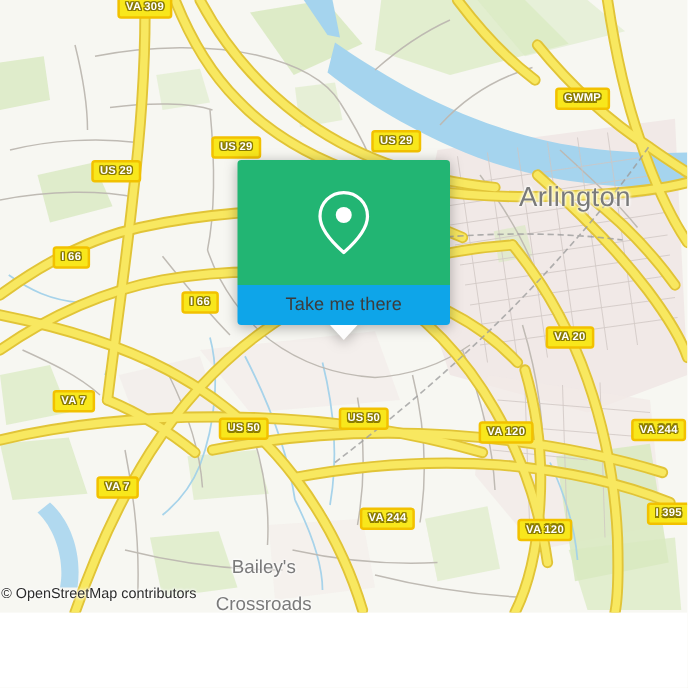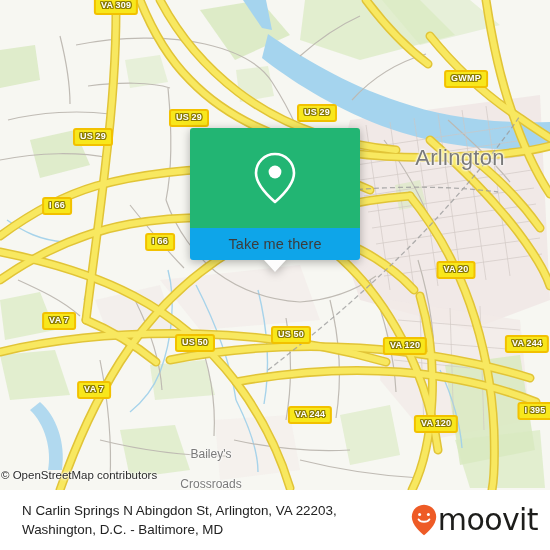--- a/index.html
+++ b/index.html
@@ -39,21 +39,21 @@
   
   .place{
     position:absolute;
     color:#7a7a7a;
     transform:translate(-50%,-50%);
     white-space:nowrap;
     text-shadow:0 0 3px #fff,0 0 3px #fff,0 0 2px #fff;
     pointer-events:none;
   }
   .place-big{font-size:22px;letter-spacing:.3px;}
-  .place-small{font-size:12px;text-align:center;line-height:14px;}
+  .place-small{font-size:15px;text-align:center;line-height:14px;}
 
   
   .attrib{
     position:absolute;left:1px;top:469px;
     font-size:11.5px;color:#2b2b2b;
     text-shadow:0 0 3px #fff,0 0 3px #fff,0 0 2px #fff;
     white-space:nowrap;
   }
 
   
@@ -296,29 +296,14 @@
         </svg>
       </div>
       <div class="callout-bottom">
         <span class="callout-label">Take me there</span>
       </div>
       <div class="callout-tail"></div>
     </div>
 
   </div>
 
-  <div class="footer">
-    <div class="footer-text">
-      <span>N Carlin Springs N Abingdon St, Arlington, VA 22203,</span>
-      <span class="l2">Washington, D.C. - Baltimore, MD</span>
-    </div>
-    <div class="logo">
-      <svg class="logo-pin" viewBox="0 0 26 32">
-        <path d="M13 0.7 C6.2 0.7 0.8 6 0.8 12.8 C0.8 21 9.4 28.5 13 31.3 C16.6 28.5 25.2 21 25.2 12.8 C25.2 6 19.8 0.7 13 0.7 Z" fill="#ee5b26"></path>
-        <circle cx="8.6" cy="10.6" r="1.5" fill="#ffffff"></circle>
-        <circle cx="17.4" cy="10.6" r="1.5" fill="#ffffff"></circle>
-        <path d="M7.6 15.4 C9.2 18.6 16.8 18.6 18.4 15.4" fill="none" stroke="#ffffff" stroke-width="1.9" stroke-linecap="round"></path>
-      </svg>
-      <span class="logo-word">moovit</span>
-    </div>
-  </div>
 
 </div>
 
 </body></html>

